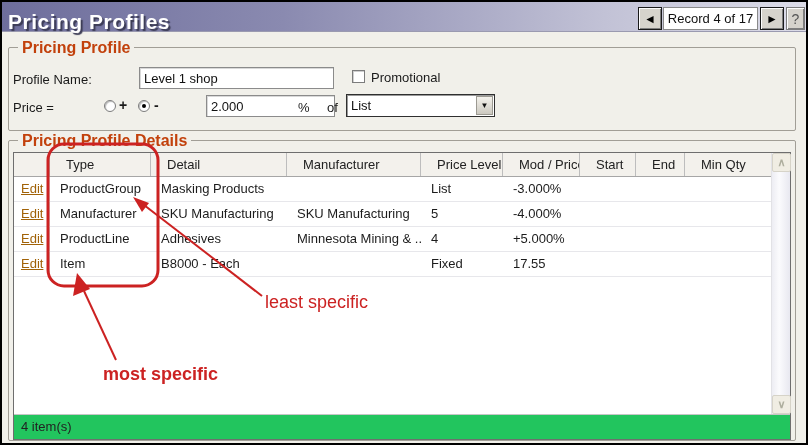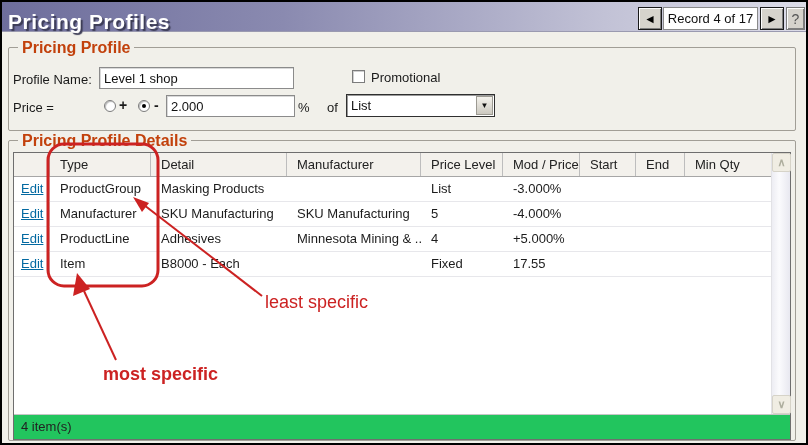--- a/index.html
+++ b/index.html
@@ -26,47 +26,47 @@
     font-size:13px;color:#111;}
   
   .groupbox{position:absolute;border:1px solid #a19e96;border-radius:2px;}
   .group1{left:6px;top:45px;width:788px;height:84px;}
   .group2{left:6px;top:138px;width:788px;height:301px;}
   .legend{position:absolute;background:#f1f0ea;padding:0 4px;font-size:16px;font-weight:bold;color:#c2410c;}
   .legend1{left:16px;top:37px;}
   .legend2{left:16px;top:130px;}
   .lbl{position:absolute;font-size:13px;color:#1a1a1a;white-space:nowrap;}
   .sunken{background:#fff;border:1px solid #8b8b8b;
-    box-shadow:inset 1px 1px 0 #d9d9d9;}
+    box-shadow:inset 1px 1px 0 #d9d9d9;margin-left:40px;}
   .txt-input{position:absolute;font-size:13px;color:#111;padding:2px 4px;line-height:17px;white-space:nowrap;overflow:hidden;}
   .checkbox{position:absolute;left:350px;top:68px;width:13px;height:13px;background:#fff;
     border:1px solid #7c7c7c;box-shadow:inset 1px 1px 0 #cfcfcf;}
   .radio{position:absolute;width:12px;height:12px;border-radius:50%;background:#fff;
     border:1px solid #7c7c7c;box-shadow:inset 1px 1px 1px #bbb;}
   .radio.checked::after{content:"";position:absolute;left:3px;top:3px;width:4px;height:4px;
     border-radius:50%;background:#000;}
   .bold-op{font-weight:bold;font-size:14px;}
   .combo{position:absolute;left:344px;top:92px;width:149px;height:23px;background:#fff;
     border:1px solid #2f2f2f;box-shadow:inset 1px 1px 0 #9a9a9a;}
   .combo-text{position:absolute;left:4px;top:3px;font-size:13px;color:#111;}
   .combo-btn{position:absolute;right:1px;top:1px;width:17px;height:19px;
     background:linear-gradient(#f4f2ec,#ccc9c0);border:1px solid #9c9a92;
     display:flex;align-items:center;justify-content:center;font-size:8px;color:#111;}
   
   .table{position:absolute;left:11px;top:150px;width:778px;height:288px;background:#fff;
     border:1px solid #6e6e6e;}
   .hdr{display:grid;grid-template-columns:36px 101px 136px 134px 82px 77px 56px 49px 1fr;
     width:calc(100% - 19px);height:24px;background:#f3f1ec;border-bottom:1px solid #a6a6a6;}
-  .hdr-cell{font-size:13px;color:#222;line-height:23px;padding-left:10px;border-right:1px solid #bdbdbd;
+  .hdr-cell{font-size:13px;color:#222;line-height:23px;padding-left:16px;border-right:1px solid #bdbdbd;
     white-space:nowrap;overflow:hidden;}
   .row{display:grid;grid-template-columns:36px 101px 136px 134px 82px 77px 56px 49px 1fr;
     width:calc(100% - 19px);height:25px;border-bottom:1px solid #e7e7eb;}
   .cell{font-size:13px;color:#1c1c1c;line-height:24px;padding-left:10px;white-space:nowrap;overflow:hidden;}
   .cell.edit{padding-left:7px;border-right:1px solid #dcdcdc;}
-  .edit-link{color:#0369a1;text-decoration:underline;cursor:pointer;text-align:center;}
+  .edit-link{color:#a16207;text-decoration:underline;cursor:pointer;text-align:center;}
   .statusbar{position:absolute;left:0;bottom:0;width:100%;height:25px;background:#22c55e;
     border-top:1px solid #c6c6c6;font-size:13px;color:#222;line-height:24px;padding-left:7px;}
   .scrollbar{position:absolute;right:0;top:0;width:19px;bottom:25px;
     background:linear-gradient(to right,#ededf3,#fbfbfd 40%,#e8e8f0);border-left:1px solid #e2e2e6;}
   .sb-btn{position:absolute;left:0;width:19px;height:19px;background:#f0ede3;
     border:1px solid #d6d3c8;border-radius:2px;display:flex;align-items:center;justify-content:center;
     font-size:11px;font-weight:bold;color:#aeae9e;}
   .sb-up{top:0;}
   .sb-down{bottom:0;}
   

